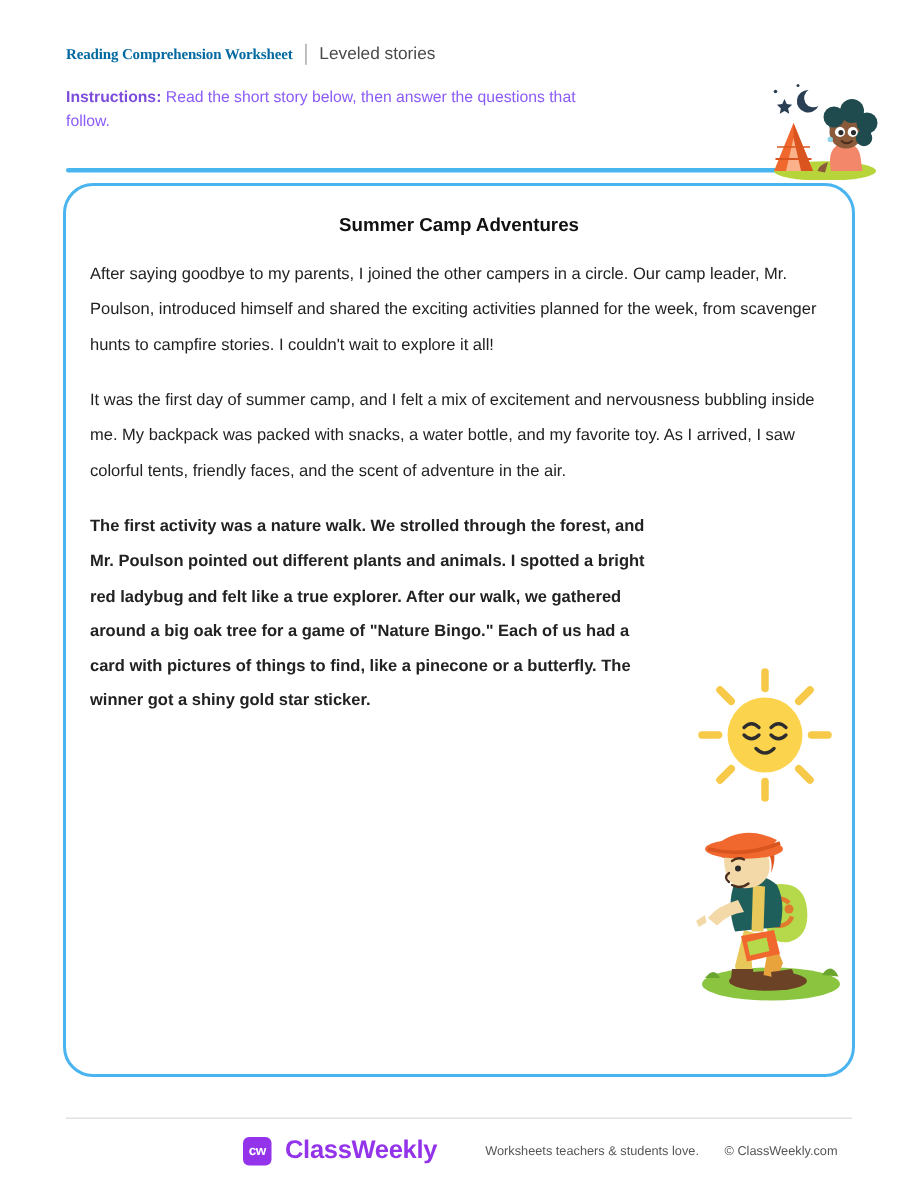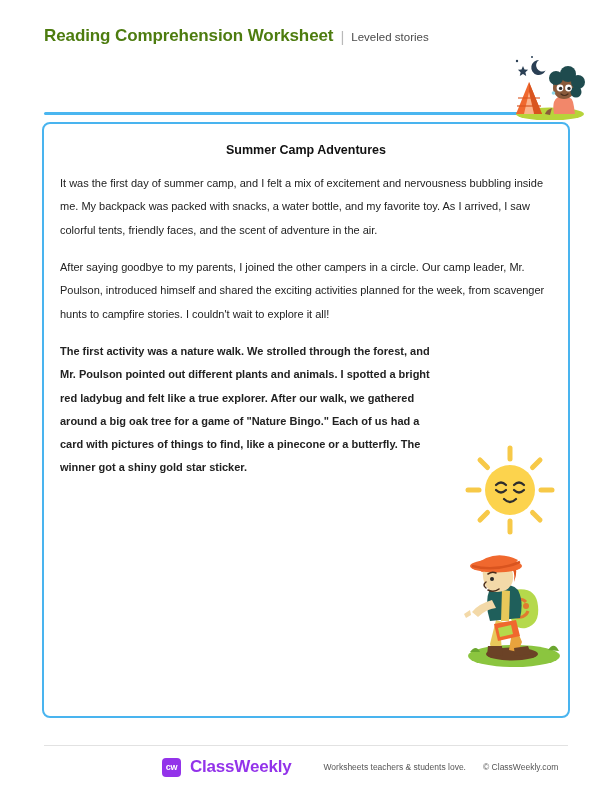--- a/index.html
+++ b/index.html
@@ -23,24 +23,25 @@
     top: 26px;
     width: 430px;
   }
   .title-line {
     display: flex;
     align-items: baseline;
     gap: 7px;
     white-space: nowrap;
   }
   .title-main {
-    font-size: 17px;
-    font-weight: bold;
-    color: #4d7c0f;
+    font-size: 10px;
+    font-weight: bold;
+    color: #0369a1;
     letter-spacing: -0.1px;
+    font-family: Liberation Serif, serif;
   }
   .title-sep {
     font-size: 15px;
     color: #b9b9b9;
     font-weight: 300;
     position: relative;
     top: 0.5px;
   }
   .title-sub {
     font-size: 11.5px;
@@ -79,21 +80,21 @@
   }
 
   
   .story-card {
     position: absolute;
     left: 42px;
     top: 122px;
     width: 528px;
     height: 596px;
     border: 2px solid #49b4ef;
-    border-radius: 8px;
+    border-radius: 20px;
     background: #ffffff;
     box-sizing: border-box;
   }
   .story-title {
     text-align: center;
     font-size: 12.5px;
     font-weight: bold;
     color: #111111;
     margin-top: 19px;
   }
@@ -182,20 +183,23 @@
 </style>
 </head>
 <body>
 
 <div class="header">
   <div class="title-line">
     <span class="title-main">Reading Comprehension Worksheet</span>
     <span class="title-sep">|</span>
     <span class="title-sub">Leveled stories</span>
   </div>
+  <div class="instructions">
+    <b>Instructions:</b><span> Read the short story below, then answer the questions that follow.</span>
+  </div>
 </div>
 <div class="header-rule"></div>
 
 <div class="camper-art">
   <svg viewBox="0 0 96 72" width="96" height="72">
 
     <path d="M43 12 a7.5 7.5 0 1 0 6.6 10.6 a6 6 0 1 1 -6.6 -10.6 z" fill="#2a3f54"></path>
 
     <path d="M27 18 l1.5 3.4 3.6 .4 -2.7 2.5 .8 3.6 -3.2 -1.9 -3.2 1.9 .8 -3.6 -2.7 -2.5 3.6 -.4 z" fill="#2a3f54"></path>
     <circle cx="21" cy="13" r="1.2" fill="#2a3f54"></circle>
@@ -228,22 +232,22 @@
 
     <path d="M65 46 q3.5 3 7 0" stroke="#4a2d1c" stroke-width="1.2" fill="none" stroke-linecap="round"></path>
 
     <circle cx="57.5" cy="45" r="1.8" fill="#8fd6e8"></circle>
   </svg>
 </div>
 
 <div class="story-card">
   <div class="story-title">Summer Camp Adventures</div>
   <div class="story-body">
+    <p>After saying goodbye to my parents, I joined the other campers in a circle. Our camp leader, Mr. Poulson, introduced himself and shared the exciting activities planned for the week, from scavenger hunts to campfire stories. I couldn't wait to explore it all!</p>
     <p>It was the first day of summer camp, and I felt a mix of excitement and nervousness bubbling inside me. My backpack was packed with snacks, a water bottle, and my favorite toy. As I arrived, I saw colorful tents, friendly faces, and the scent of adventure in the air.</p>
-    <p>After saying goodbye to my parents, I joined the other campers in a circle. Our camp leader, Mr. Poulson, introduced himself and shared the exciting activities planned for the week, from scavenger hunts to campfire stories. I couldn't wait to explore it all!</p>
     <p class="narrow">The first activity was a nature walk. We strolled through the forest, and Mr. Poulson pointed out different plants and animals. I spotted a bright red ladybug and felt like a true explorer. After our walk, we gathered around a big oak tree for a game of "Nature Bingo." Each of us had a card with pictures of things to find, like a pinecone or a butterfly. The winner got a shiny gold star sticker.</p>
   </div>
 </div>
 
 <div class="sun-art">
   <svg viewBox="0 0 92 92" width="92" height="92">
     <g stroke="#f7c948" stroke-width="5" stroke-linecap="round">
       <line x1="46" y1="4" x2="46" y2="15"></line>
       <line x1="46" y1="77" x2="46" y2="88"></line>
       <line x1="4" y1="46" x2="15" y2="46"></line>

